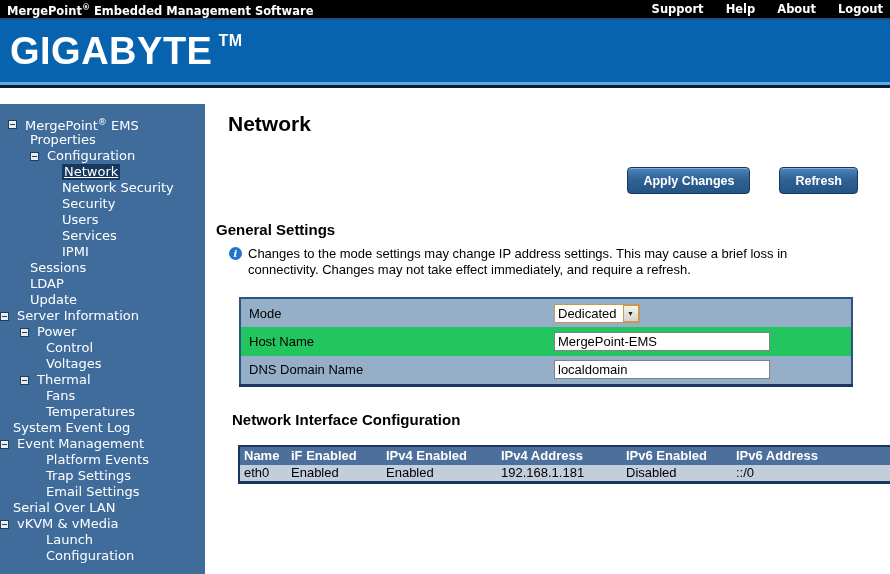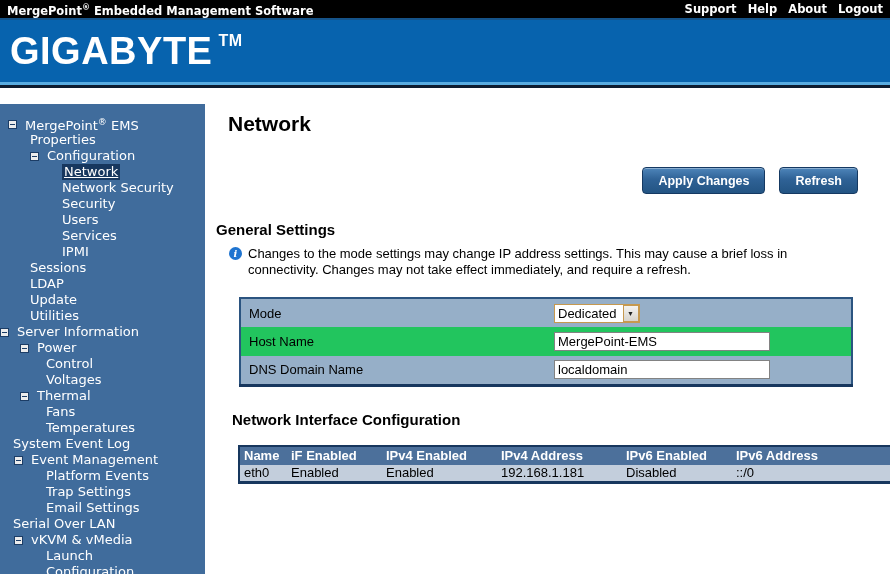--- a/index.html
+++ b/index.html
@@ -4,21 +4,21 @@
 <style>
   * { box-sizing: border-box; margin: 0; padding: 0; }
   body { background: #fff; font-family: "DejaVu Sans", sans-serif; }
   #app { position: relative; width: 890px; height: 574px; overflow: hidden; background: #fff; }
 
   
   .topbar { height: 18px; background: #000; display: flex; justify-content: space-between;
             align-items: center; padding: 0 7px; }
   .topbar-title { color: #fff; font: bold 11.5px/18px "DejaVu Sans", sans-serif; white-space: nowrap; }
   .topbar-title sup { font-size: 8px; }
-  .topbar-links { display: flex; gap: 11px; }
+  .topbar-links { display: flex; gap: 22px; }
   .topbar-links a { color: #fff; font: bold 11.5px/18px "DejaVu Sans", sans-serif;
                     text-decoration: none; cursor: pointer; }
   .topbar-edge { height: 2px; background: #155389; }
 
   
   .banner { height: 62px; background: #0763AE; display: flex; align-items: center; padding-left: 10px; }
   .logo { color: #fff; font: bold 38px "Liberation Sans", sans-serif; letter-spacing: 0.5px; white-space: nowrap; }
   .logo sup { font-size: 16px; position: relative; top: -4px; margin-left: 6px; }
   .stripe-light { height: 3px; background: #58ACE1; }
   .stripe-dark { height: 3px; background: #0D1C30; }
@@ -32,30 +32,30 @@
   .tree-icon { width: 9px; height: 9px; background: #ECECEC; border: 1px solid #1C3D66;
                margin-right: 8px; position: relative; flex: none; }
   .tree-icon::after { content: ""; position: absolute; left: 1px; top: 3px; width: 5px; height: 1px;
                background: #1C3D66; }
   .t-root  { padding-left: 8px; }
   .t-l1    { padding-left: 30px; }
   .t-l1i   { padding-left: 30px; }
   .t-l2    { padding-left: 62px; }
   .t-rootb { padding-left: 0; }
   .t-subb  { padding-left: 20px; }
-  .t-subb2 { padding-left: 14px; }
+  .t-subb2 { }
   .t-leafb { padding-left: 46px; }
   .t-plainb{ padding-left: 13px; }
   .tree-item.selected .tree-label { background: #17375E; text-decoration: underline; padding: 0 2px; }
 
   
   .main { position: absolute; left: 205px; top: 88px; width: 685px; height: 486px;
           background: #fff; padding: 24px 32px 0 11px; font-family: "Liberation Sans", sans-serif; }
   .page-title { font: bold 21px "Liberation Sans", sans-serif; color: #000; margin-left: 12px; }
-  .btn-row { display: flex; justify-content: flex-end; gap: 14px; margin-top: 31px; }
+  .btn-row { display: flex; justify-content: flex-end; gap: 29px; margin-top: 31px; }
   .btn { height: 27px; padding: 0 15px; min-width: 72px; color: #fff; cursor: pointer;
          font: bold 12.5px "Liberation Sans", sans-serif; border: 1px solid #153962; border-radius: 4px;
          background: linear-gradient(180deg, #4E85BA 0%, #2F6296 45%, #235483 100%);
          box-shadow: inset 0 1px 0 rgba(255,255,255,.35); }
   .section-h { font: bold 15px "Liberation Sans", sans-serif; color: #000; margin-top: 27px; }
   .nic-h { margin-left: 16px; margin-top: 24px; }
   .info { display: flex; gap: 6px; margin: 8px 0 0 13px; }
   .info-icon { width: 13px; height: 13px; border-radius: 50%; background: #1F74D0; color: #fff;
                font: italic bold 10px/13px "DejaVu Serif", serif; text-align: center; flex: none; margin-top: 1px; }
   .info-text { font: 13px/16px "Liberation Sans", sans-serif; color: #000; max-width: 562px; }
@@ -140,23 +140,20 @@
           <span class="tree-label">IPMI</span>
         </li>
       <li class="tree-item t-l1">
           <span class="tree-label">Sessions</span>
         </li>
       <li class="tree-item t-l1">
           <span class="tree-label">LDAP</span>
         </li>
       <li class="tree-item t-l1">
           <span class="tree-label">Update</span>
-        </li>
-      <li class="tree-item t-l1">
-          <span class="tree-label">Utilities</span>
         </li>
       <li class="tree-item t-rootb">
           <span class="tree-icon"></span>
           <span class="tree-label">Server Information</span>
         </li>
       <li class="tree-item t-subb">
           <span class="tree-icon"></span>
           <span class="tree-label">Power</span>
         </li>
       <li class="tree-item t-leafb">

